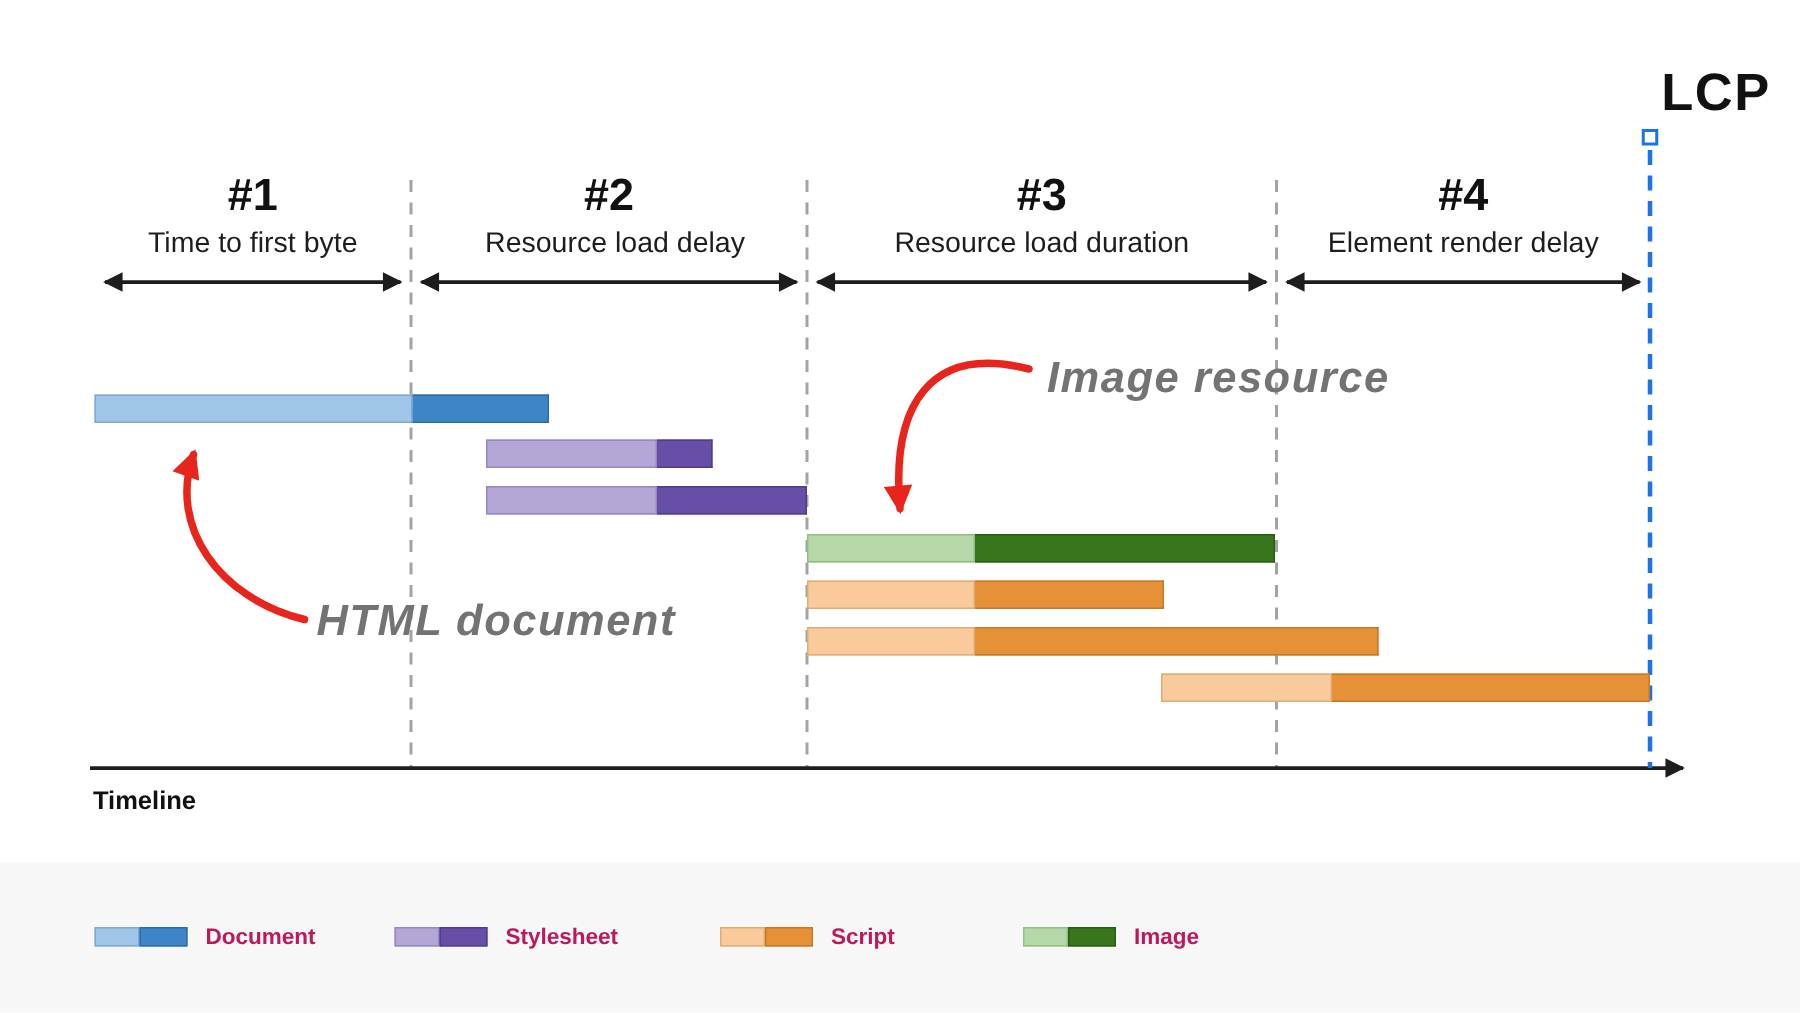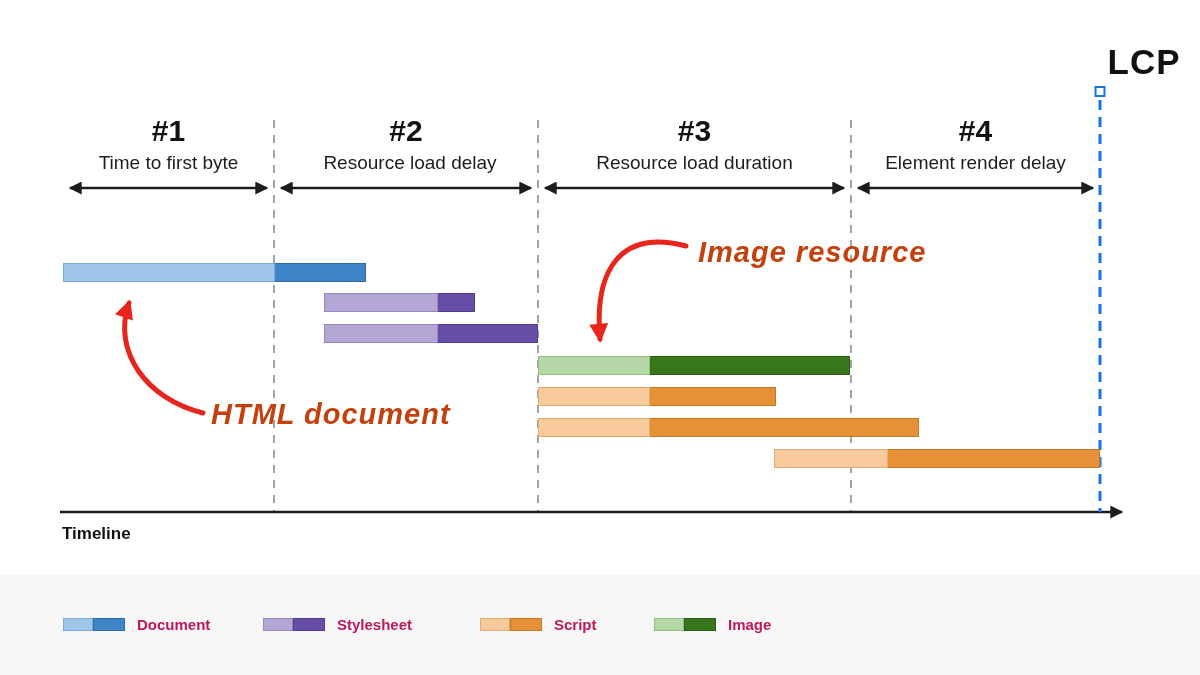--- a/index.html
+++ b/index.html
@@ -20,21 +20,21 @@
   .seg{height:100%;box-sizing:border-box;border:1px solid transparent;}
   .seg.dark{border-left:none;}
   .lcp-label{
     position:absolute;left:1100px;top:42px;transform:translateX(-50%);
     font-size:35px;font-weight:700;letter-spacing:1px;color:#111;margin-left:44px;
   }
   .timeline-label{
     position:absolute;left:62px;top:524px;font-size:17px;font-weight:700;color:#111;
   }
   .annotation{
-    position:absolute;color:#c2410c;font-style:italic;font-weight:700;
+    position:absolute;color:#737373;font-style:italic;font-weight:700;
     font-size:29px;letter-spacing:1px;white-space:nowrap;text-align:center;
   }
   #annotation-html-document{left:211px;top:398px;}
   #annotation-image-resource{left:698px;top:236px;}
   .legend-strip{
     position:absolute;left:0;top:575px;width:1200px;height:100px;background:#f7f7f7;
   }
   .legend-item{position:absolute;top:611px;height:26px;display:flex;align-items:center;}
   .legend-swatch{display:flex;width:62px;height:13px;}
   .legend-swatch .half{height:100%;box-sizing:border-box;border:1px solid transparent;}
@@ -145,21 +145,21 @@
         </div>
         <div class="legend-label">Stylesheet</div>
       </div>
       <div class="legend-item" style="left: 480px;">
         <div class="legend-swatch">
           <div class="half" style="width: 30px; background: rgb(249, 203, 156); border-color: rgb(223, 172, 117);"></div>
           <div class="half" style="width: 32px; background: rgb(230, 145, 56); border-color: rgb(196, 122, 36);"></div>
         </div>
         <div class="legend-label">Script</div>
       </div>
-      <div class="legend-item" style="left: 640px; padding-left: 14px;">
+      <div class="legend-item" style="left: 668px; padding-left: 14px;">
         <div class="legend-swatch">
           <div class="half" style="width: 30px; background: rgb(182, 215, 168); border-color: rgb(147, 189, 129);"></div>
           <div class="half" style="width: 32px; background: rgb(56, 118, 29); border-color: rgb(42, 92, 20);"></div>
         </div>
         <div class="legend-label">Image</div>
       </div>
     </div>
 
 </div>
 

